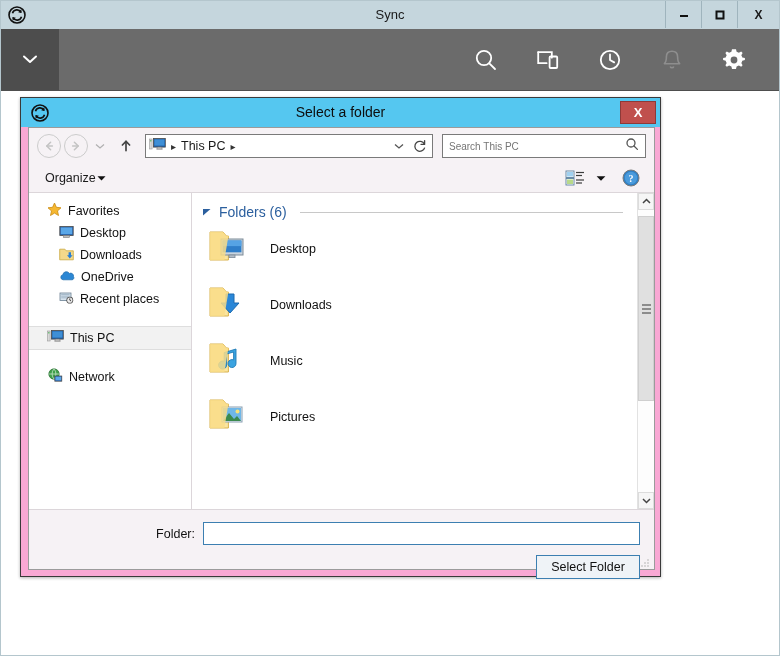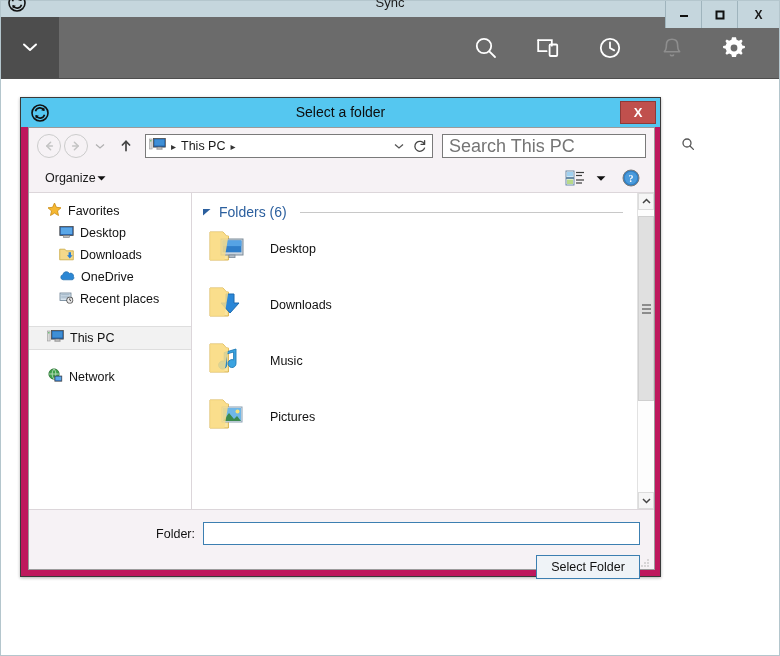--- a/index.html
+++ b/index.html
@@ -15,24 +15,24 @@
   #app-window {
     position: absolute; left: 0; top: 0;
     width: 780px; height: 656px;
     background: #ffffff;
     border: 1px solid #b4c6cd;
   }
 
   
   #title-bar {
     position: relative;
-    height: 16px;
+    height: 28px;
     background: #c5d6dd;
     display: flex;
-    align-items: flex-end;
+    align-items: center;
   }
   #app-logo {
     width: 28px; height: 28px;
     display: flex; align-items: center; justify-content: center;
     margin-left: 2px;
   }
   #title-text {
     position: absolute;
     left: 0; right: 0;
     text-align: center;
@@ -96,21 +96,21 @@
     width: 62px; height: 62px;
     display: flex; align-items: center; justify-content: center;
     cursor: pointer;
   }
 
   
   #folder-dialog {
     position: absolute;
     left: 19px; top: 96px;
     width: 641px; height: 480px;
-    background: #be185d;
+    background: #f9a8d4;
     border: 1px solid #3a3a3a;
     box-shadow: 0 1px 3px rgba(0,0,0,0.3);
   }
   #dialog-titlebar {
     position: relative;
     height: 29px;
     background: #55c7f0;
     display: flex;
     align-items: center;
   }
@@ -207,21 +207,21 @@
     border: 1px solid #7a7a7a;
     margin-left: 6px;
     display: flex; align-items: center;
     padding: 0 6px;
     cursor: text;
   }
   #searchbox input {
     flex: 1;
     border: none; outline: none;
     font-family: "Liberation Sans", sans-serif;
-    font-size: 18px;
+    font-size: 10px;
     color: #555;
     background: transparent;
   }
 
   
   #organize-row {
     height: 29px;
     display: flex;
     align-items: center;
     padding: 0 10px;

